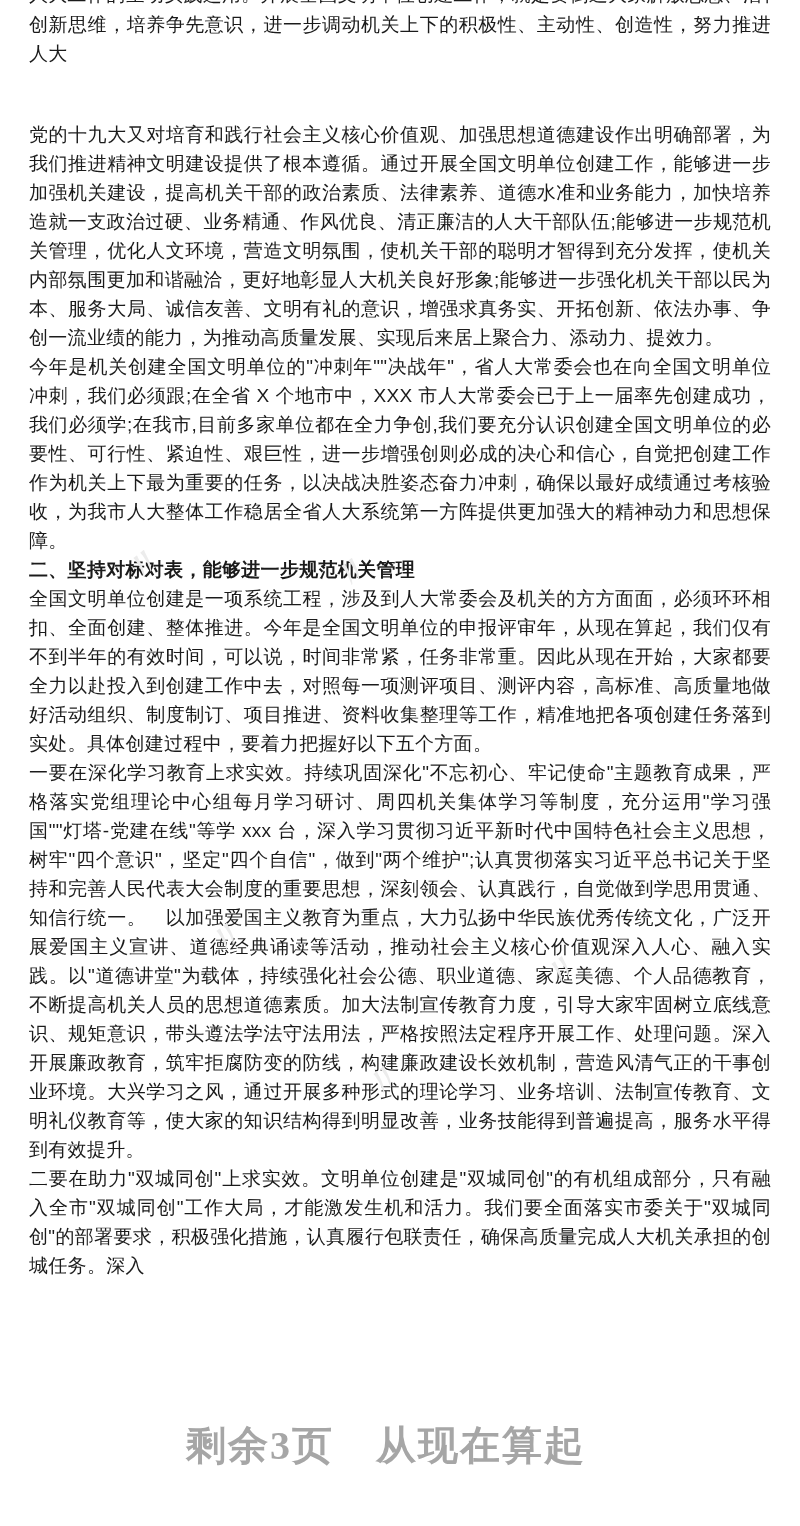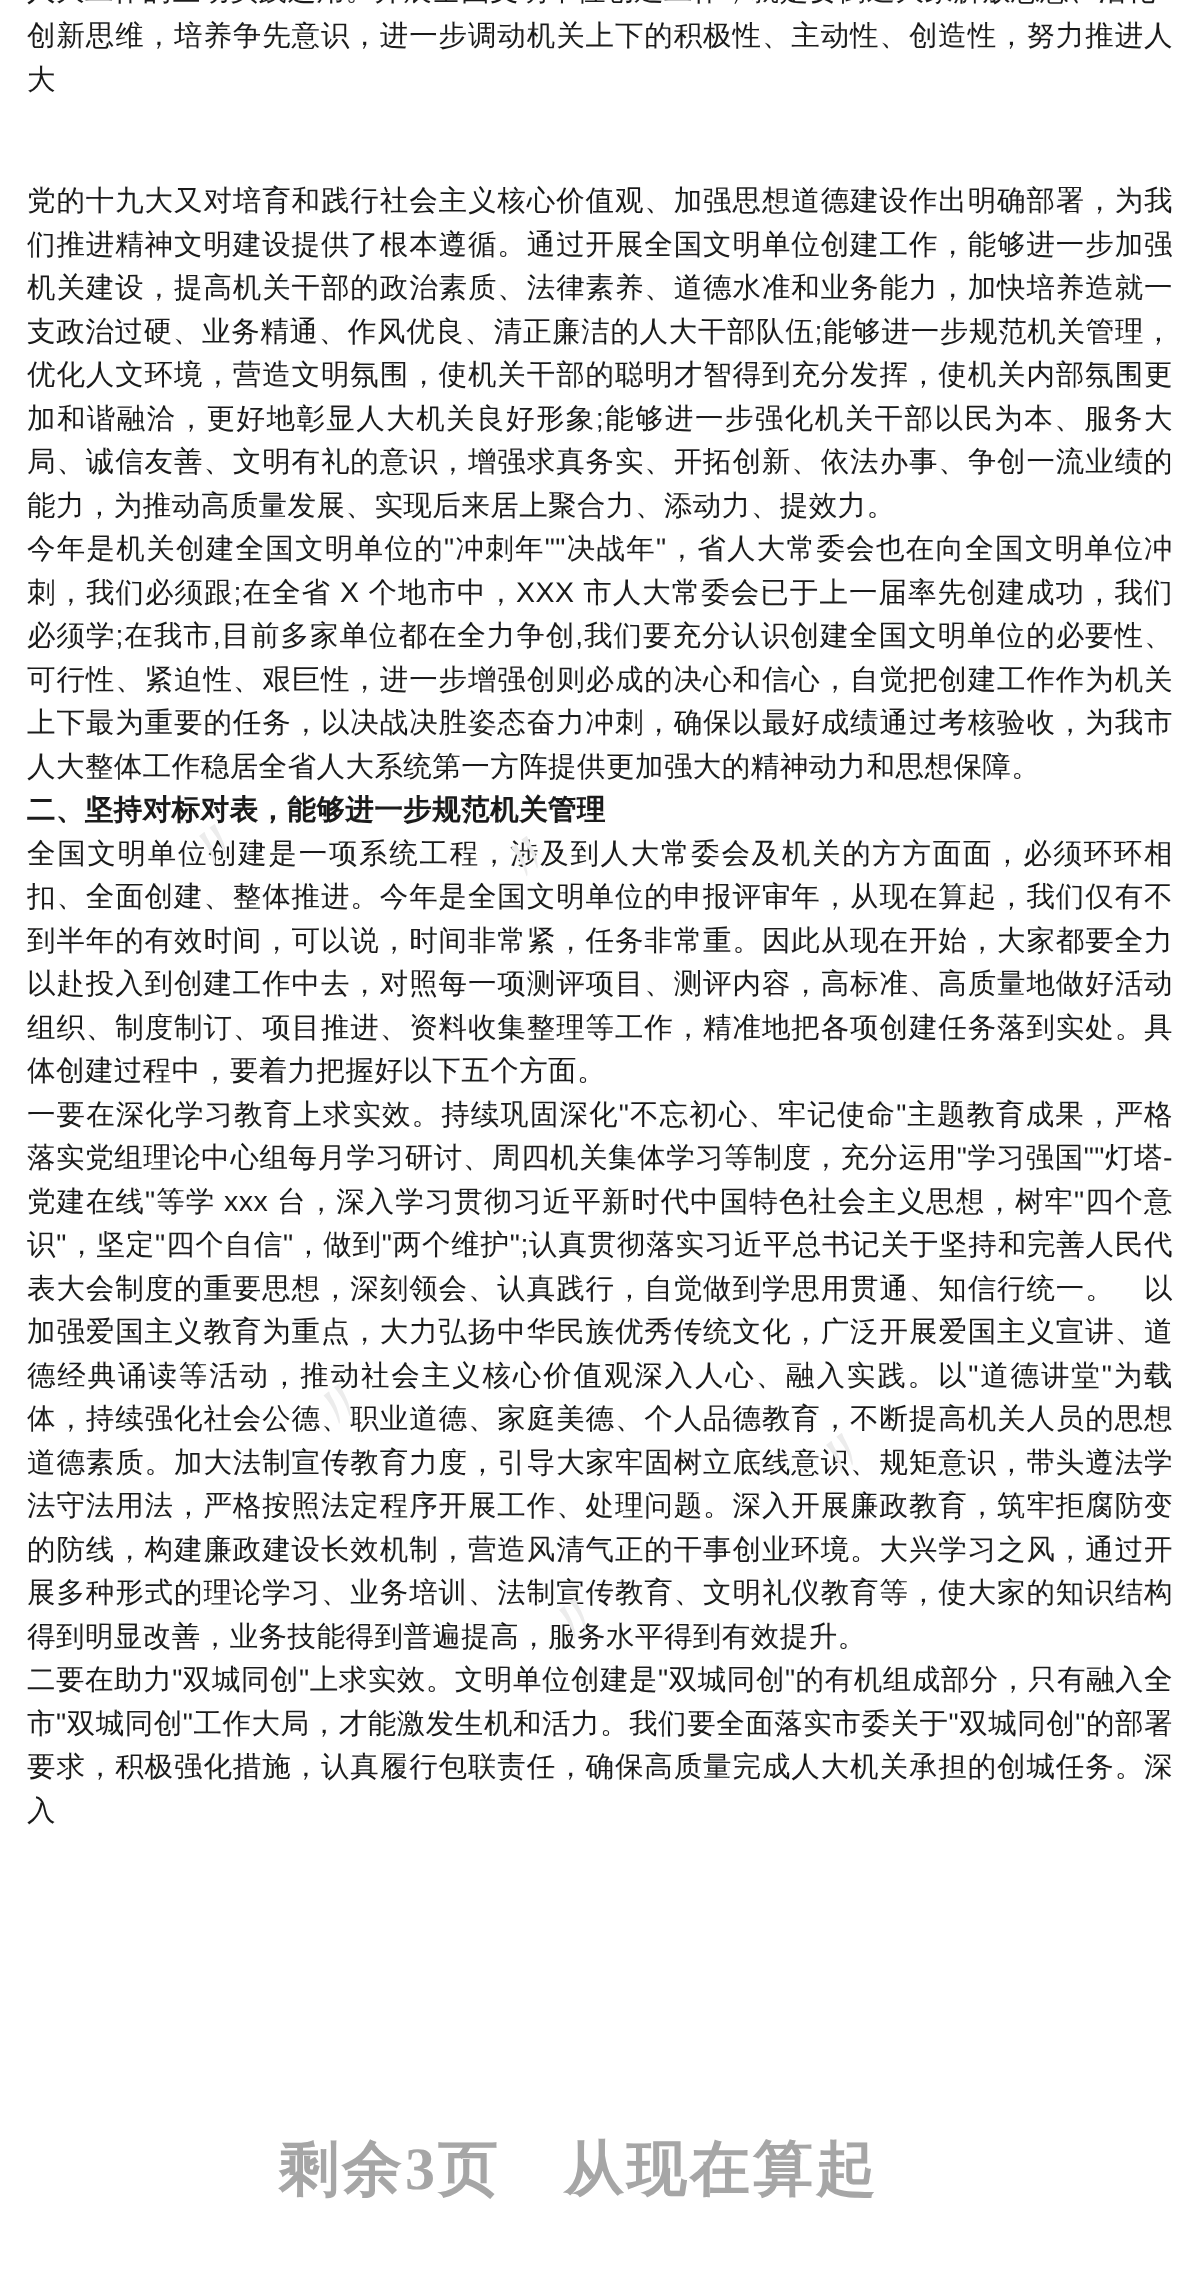--- a/index.html
+++ b/index.html
@@ -5,21 +5,21 @@
   html, body { margin: 0; padding: 0; }
   body {
     width: 800px; height: 1526px;
     background: #ffffff;
     font-family: "Liberation Sans", "DejaVu Sans", sans-serif;
     color: #1b1b1b;
     overflow: hidden;
     position: relative;
   }
   .doc {
-    padding: 0 18px;
+    padding: 0 29px;
     font-size: 19px;
     line-height: 29px;
     letter-spacing: 0.3px;
     text-align: justify;
   }
   .clip-line {
     height: 10px;
     overflow: hidden;
   }
   .clip-line span {

